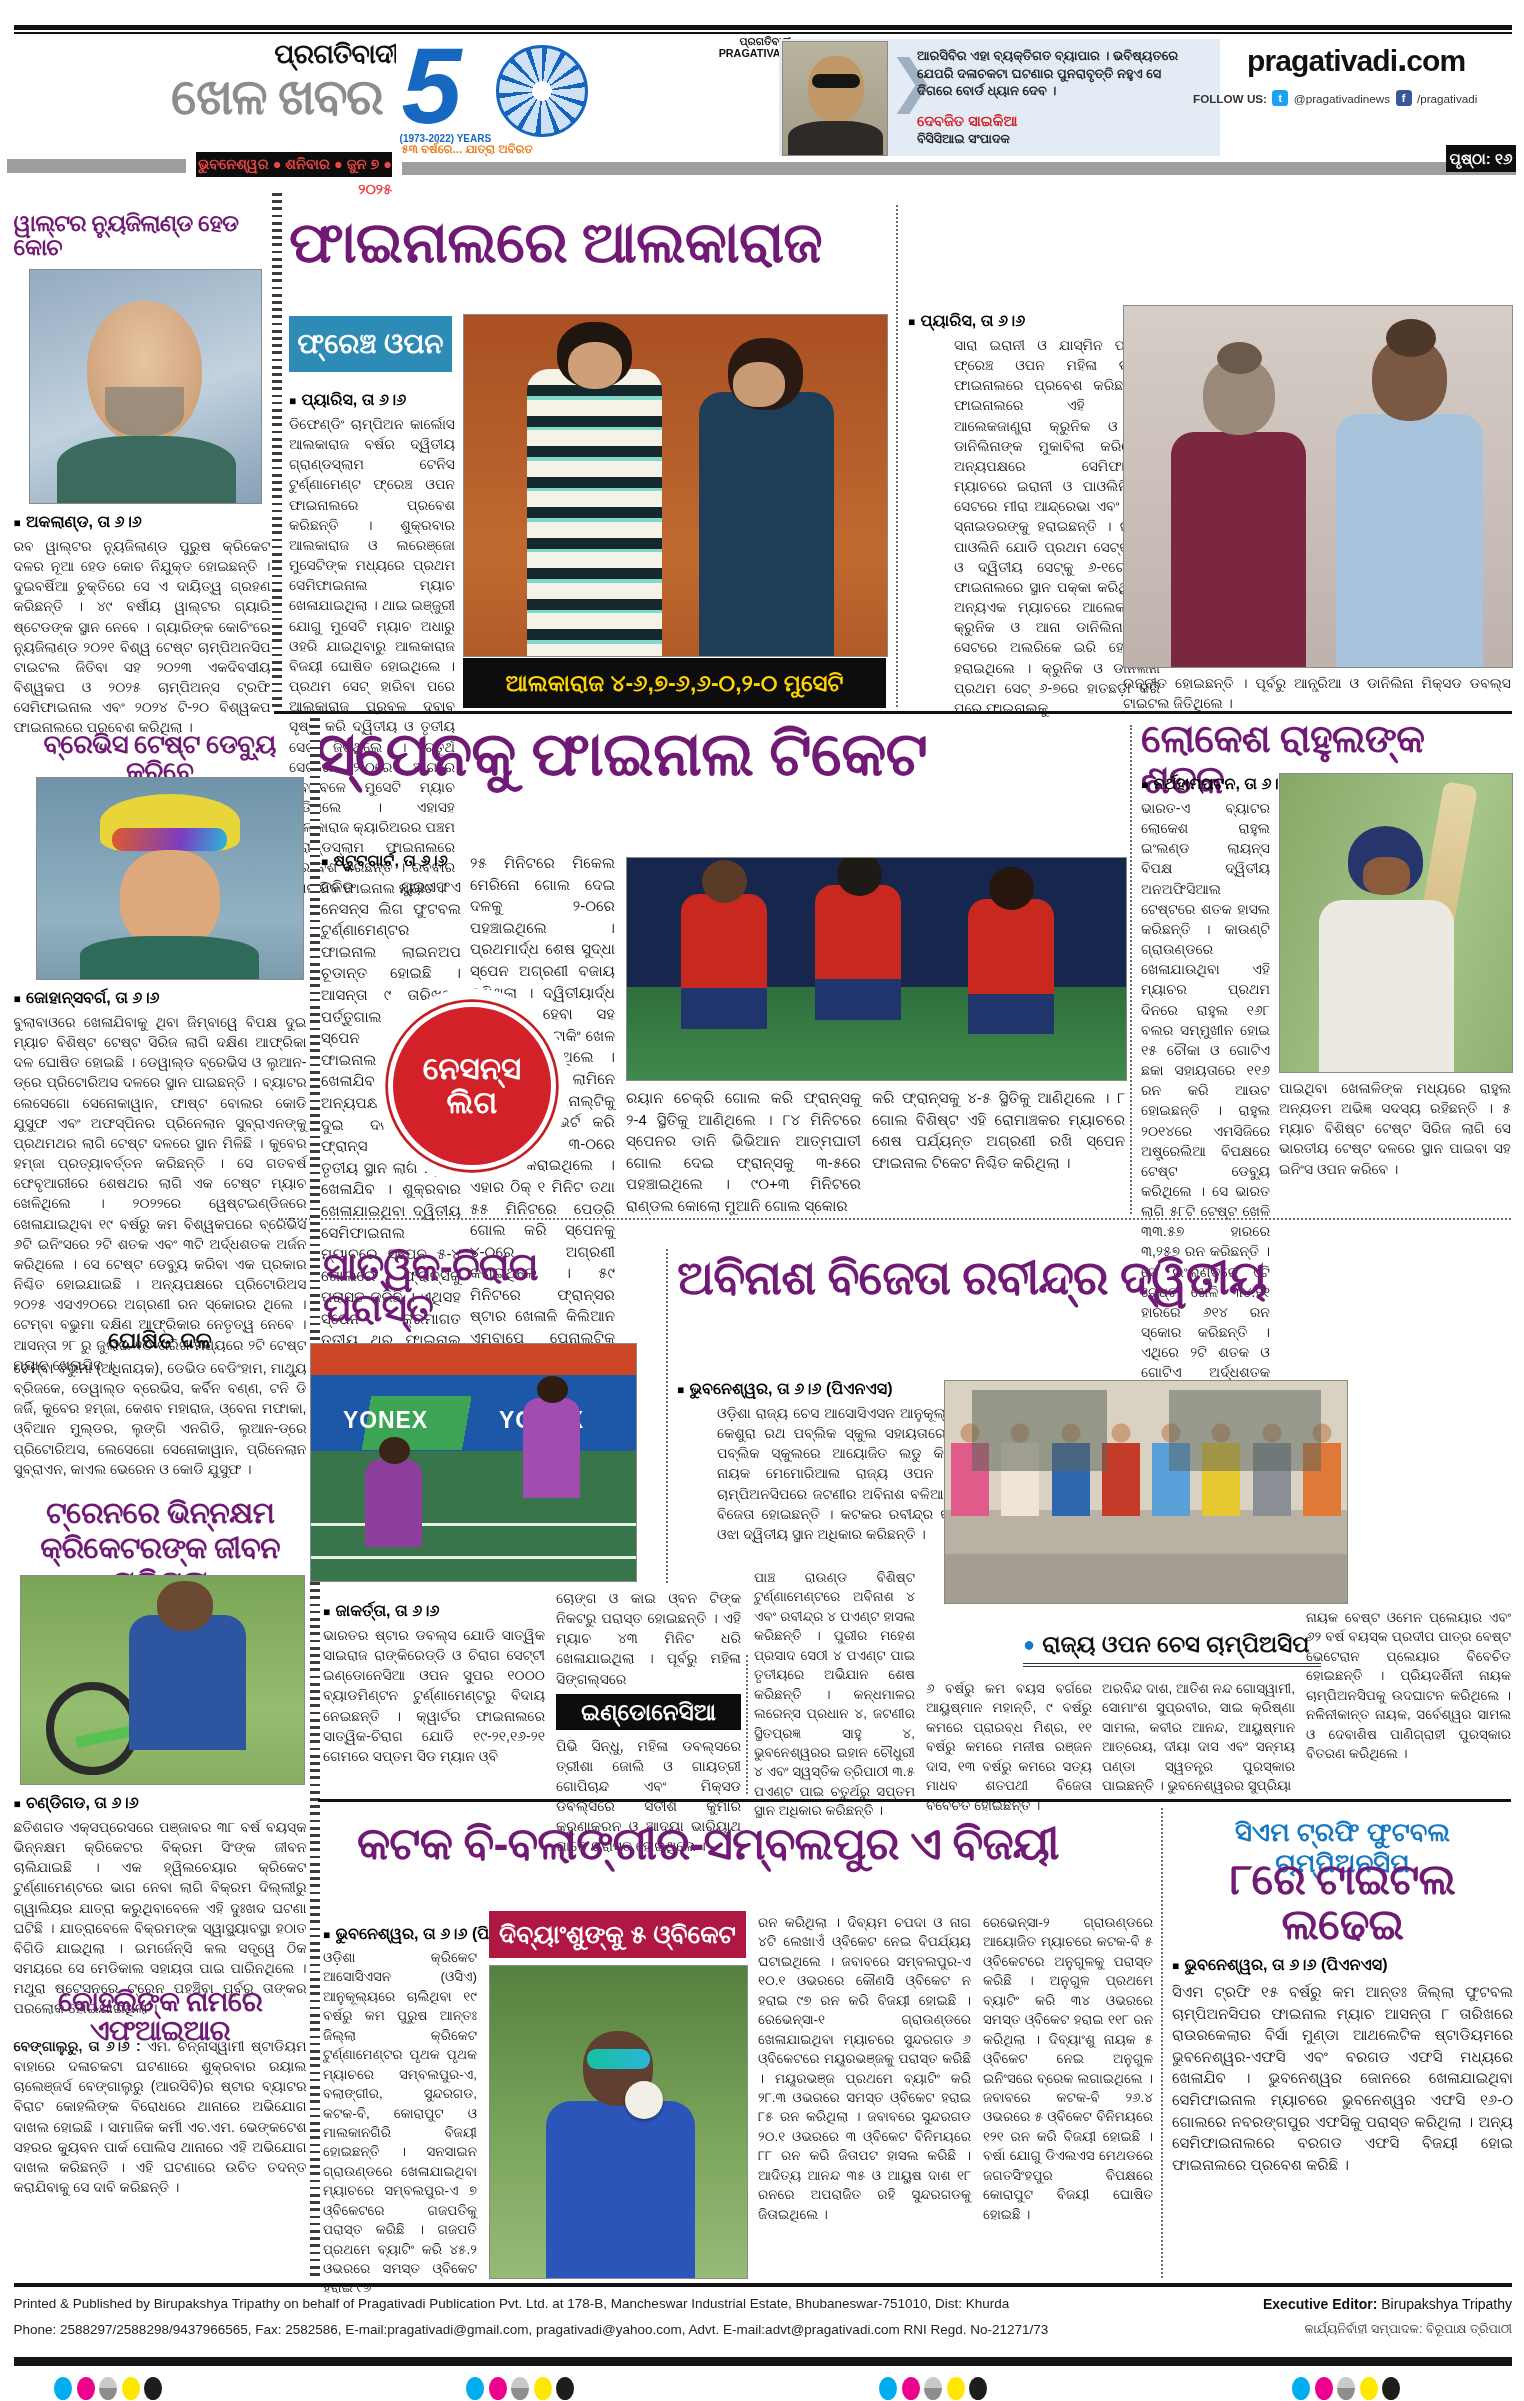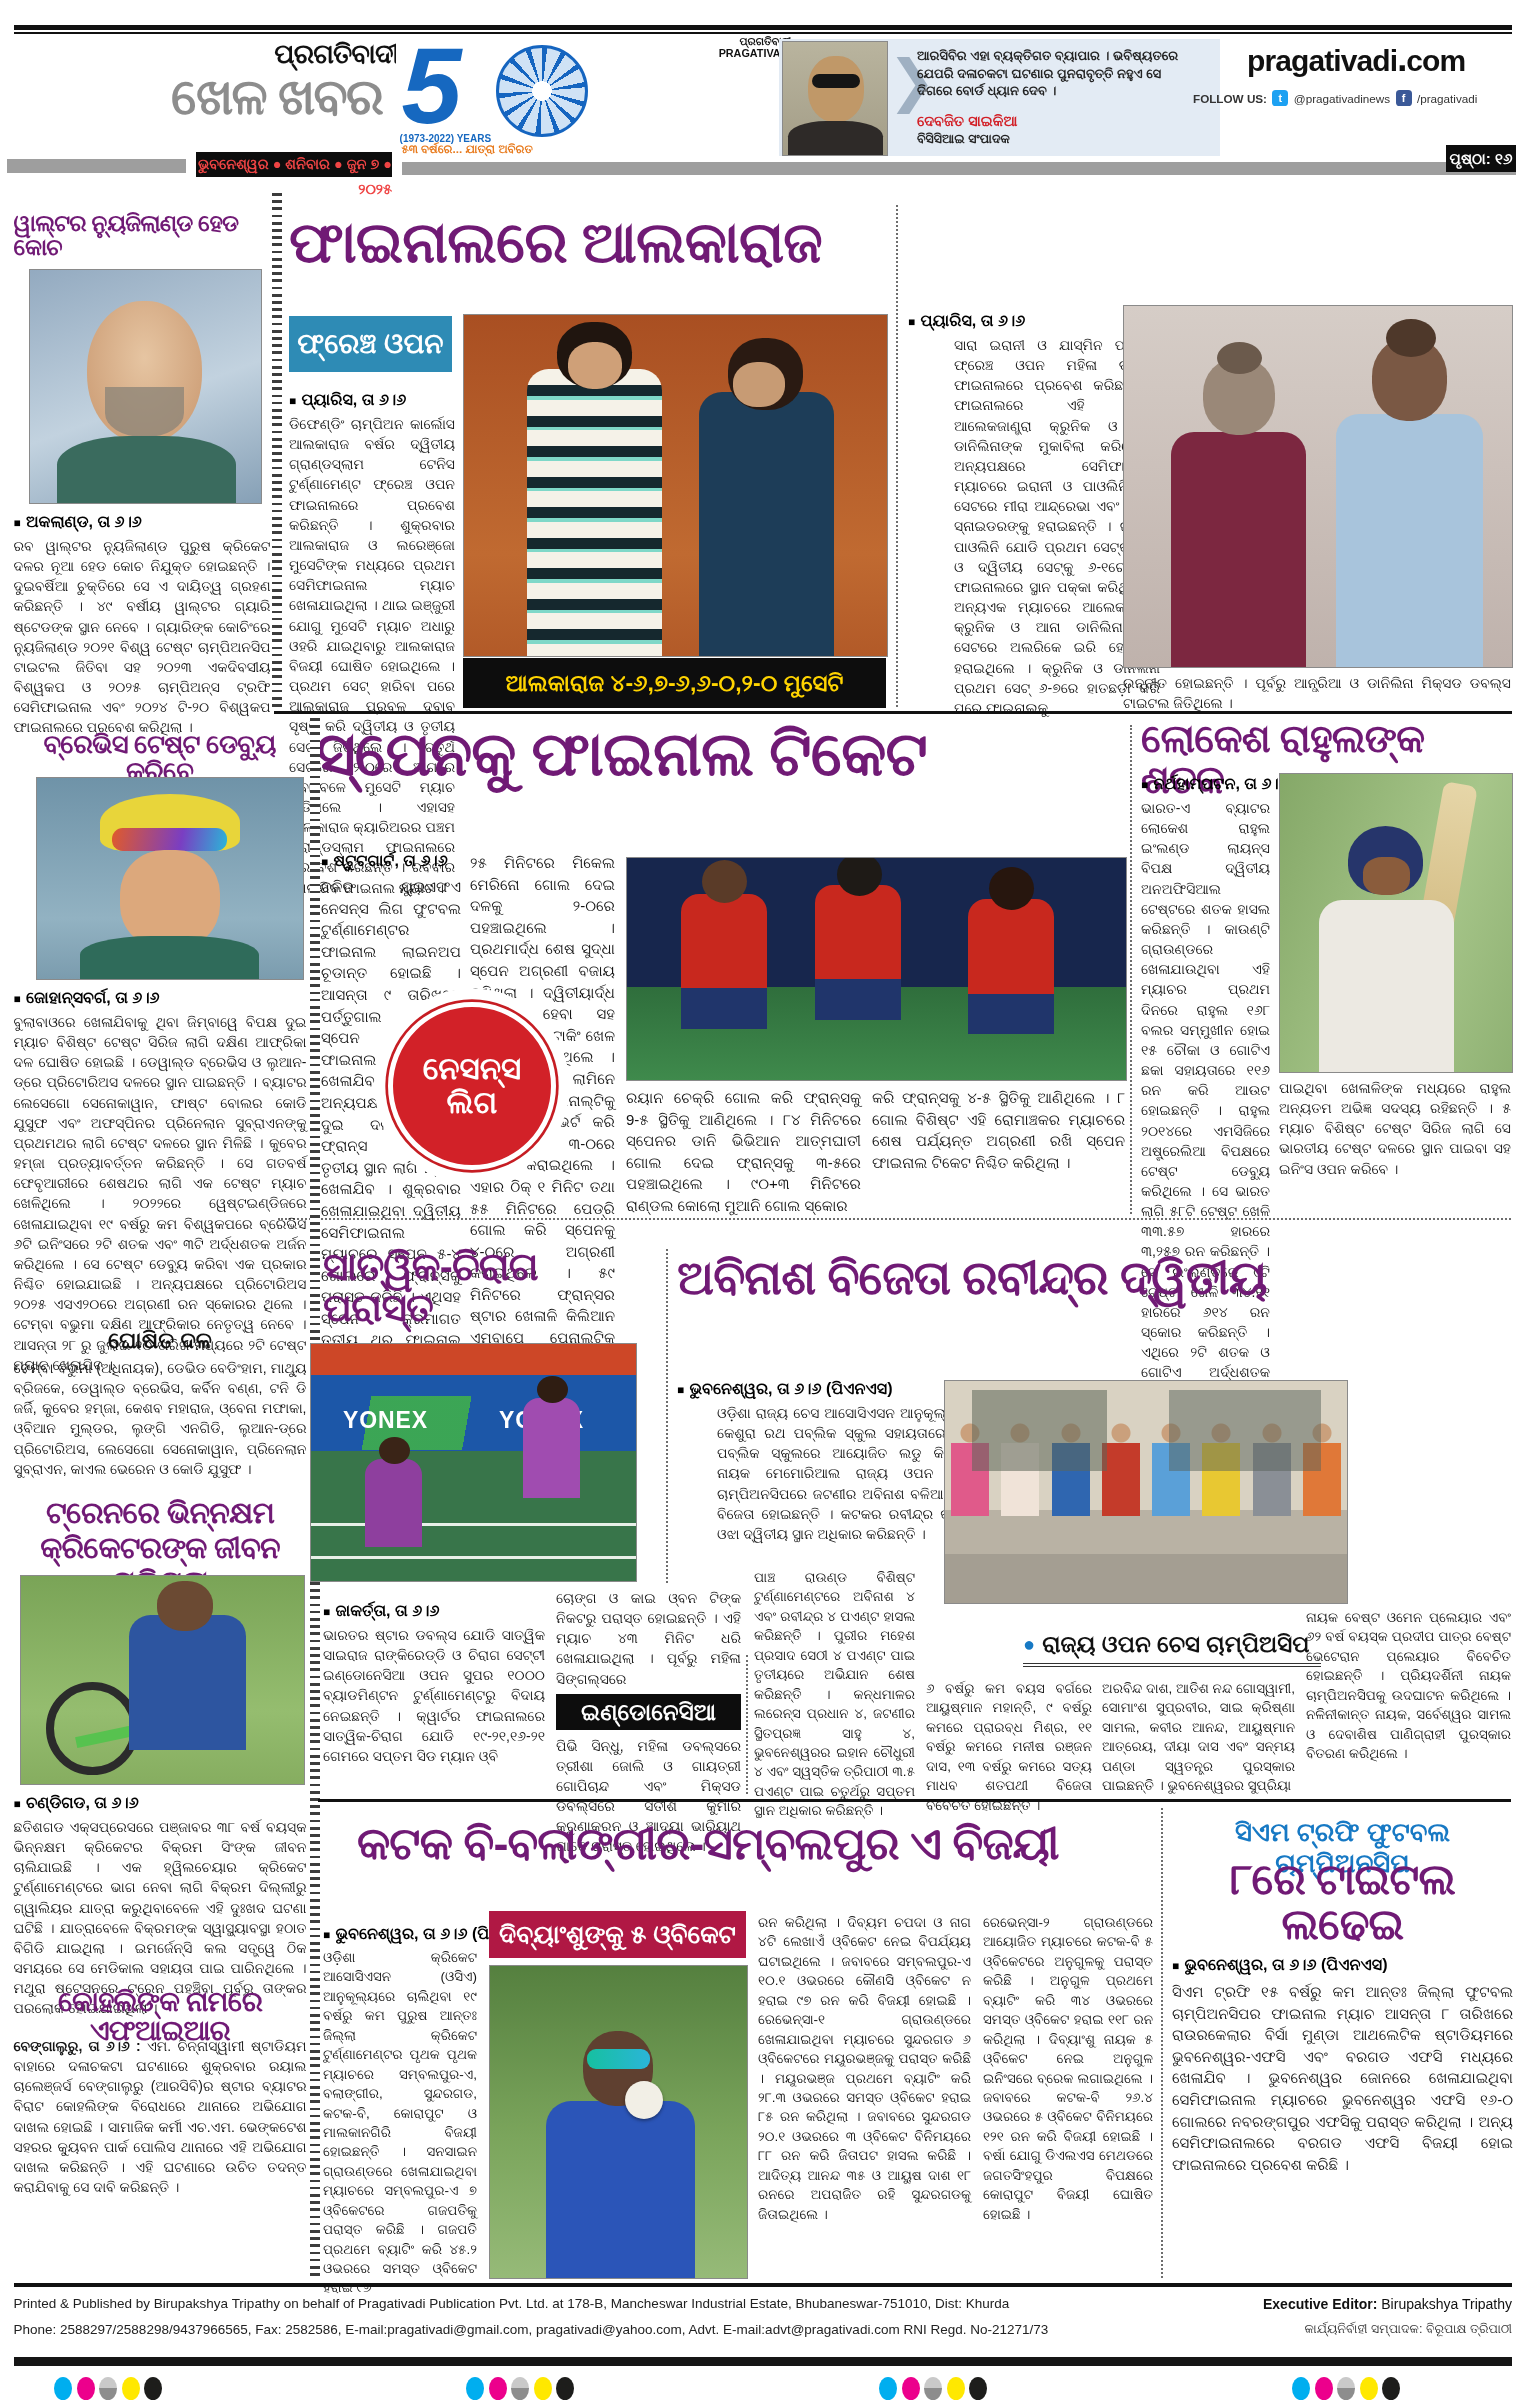--- a/index.html
+++ b/index.html
@@ -302,21 +302,21 @@
     <div>ଲିଗ</div>
   </div>
   <div class="abs photo" id="s-photo">
     <div class="p x1 shape"></div>
     <div class="p x2 shape"></div>
     <div class="p x3 shape"></div>
     <div class="hd y1 shape"></div>
     <div class="hd y2 shape"></div>
     <div class="hd y3 shape"></div>
   </div>
-  <div class="abs bt" id="s-c3">ରୟାନ ଚେକ୍ରି ଗୋଲ କରି ଫ୍ରାନ୍ସକୁ 9-୫ ସ୍ଥିତିକୁ ଆଣିଥିଲେ । ୮୪ ମିନିଟରେ ସ୍ପେନର ଡାନି ଭିଭିଆନ ଆତ୍ମଘାତୀ ଗୋଲ ଦେଇ ଫ୍ରାନ୍ସକୁ ୩-୫ରେ ପହଞ୍ଚାଇଥିଲେ । ୯୦+୩ ମିନିଟରେ ରାଣ୍ଡଲ କୋଲୋ ମୁଆନି ଗୋଲ ସ୍କୋର</div>
+  <div class="abs bt" id="s-c3">ରୟାନ ଚେକ୍ରି ଗୋଲ କରି ଫ୍ରାନ୍ସକୁ ୨-4 ସ୍ଥିତିକୁ ଆଣିଥିଲେ । ୮୪ ମିନିଟରେ ସ୍ପେନର ଡାନି ଭିଭିଆନ ଆତ୍ମଘାତୀ ଗୋଲ ଦେଇ ଫ୍ରାନ୍ସକୁ ୩-୫ରେ ପହଞ୍ଚାଇଥିଲେ । ୯୦+୩ ମିନିଟରେ ରାଣ୍ଡଲ କୋଲୋ ମୁଆନି ଗୋଲ ସ୍କୋର</div>
   <div class="abs bt" id="s-c4">କରି ଫ୍ରାନ୍ସକୁ ୪-୫ ସ୍ଥିତିକୁ ଆଣିଥିଲେ । ୮ ଗୋଲ ବିଶିଷ୍ଟ ଏହି ରୋମାଞ୍ଚକର ମ୍ୟାଚରେ ଶେଷ ପର୍ଯ୍ୟନ୍ତ ଅଗ୍ରଣୀ ରଖି ସ୍ପେନ ଫାଇନାଲ ଟିକେଟ ନିଶ୍ଚିତ କରିଥିଲା ।</div>
 
   <div class="abs dotv" id="div2"></div>
 
   <div class="abs hl" id="r-hl">ଲୋକେଶ ରାହୁଲଙ୍କ ଶତକ</div>
   <div class="abs dl" id="r-dl"><span class="sq">■</span><span>ନର୍ଥହାମ୍ପଟନ, ତା ୬।୬</span></div>
   <div class="abs bt" id="r-c1">ଭାରତ-ଏ ବ୍ୟାଟର ଲୋକେଶ ରାହୁଲ ଇଂଲଣ୍ଡ ଲାୟନ୍ସ ବିପକ୍ଷ ଦ୍ୱିତୀୟ ଅନଅଫିସିଆଲ ଟେଷ୍ଟରେ ଶତକ ହାସଲ କରିଛନ୍ତି । କାଉଣ୍ଟି ଗ୍ରାଉଣ୍ଡରେ ଖେଳାଯାଉଥିବା ଏହି ମ୍ୟାଚର ପ୍ରଥମ ଦିନରେ ରାହୁଲ ୧୬୮ ବଲର ସମ୍ମୁଖୀନ ହୋଇ ୧୫ ଚୌକା ଓ ଗୋଟିଏ ଛକା ସହାୟତାରେ ୧୧୬ ରନ କରି ଆଉଟ ହୋଇଛନ୍ତି । ରାହୁଲ ୨୦୧୪ରେ ଏମସିଜିରେ ଅଷ୍ଟ୍ରେଲିଆ ବିପକ୍ଷରେ ଟେଷ୍ଟ ଡେବ୍ୟୁ କରିଥିଲେ । ସେ ଭାରତ ଲାଗି ୫୮ଟି ଟେଷ୍ଟ ଖେଳି ୩୩.୫୭ ହାରରେ ୩,୨୫୭ ରନ କରିଛନ୍ତି । ସେ ଇଂଲଣ୍ଡରେ ୯ଟି ଟେଷ୍ଟ ଖେଳି ୩୪.୧୧ ହାରରେ ୬୧୪ ରନ ସ୍କୋର କରିଛନ୍ତି । ଏଥିରେ ୨ଟି ଶତକ ଓ ଗୋଟିଏ ଅର୍ଦ୍ଧଶତକ ସାମିଲ ରହିଛି । ତାଙ୍କର ସର୍ବାଧିକ ସ୍କୋର ରହିଛି ୧୪୯ ରନ ।</div>
   <div class="abs photo" id="r-photo">
     <div class="bat shape"></div>
     <div class="torso shape"></div>

